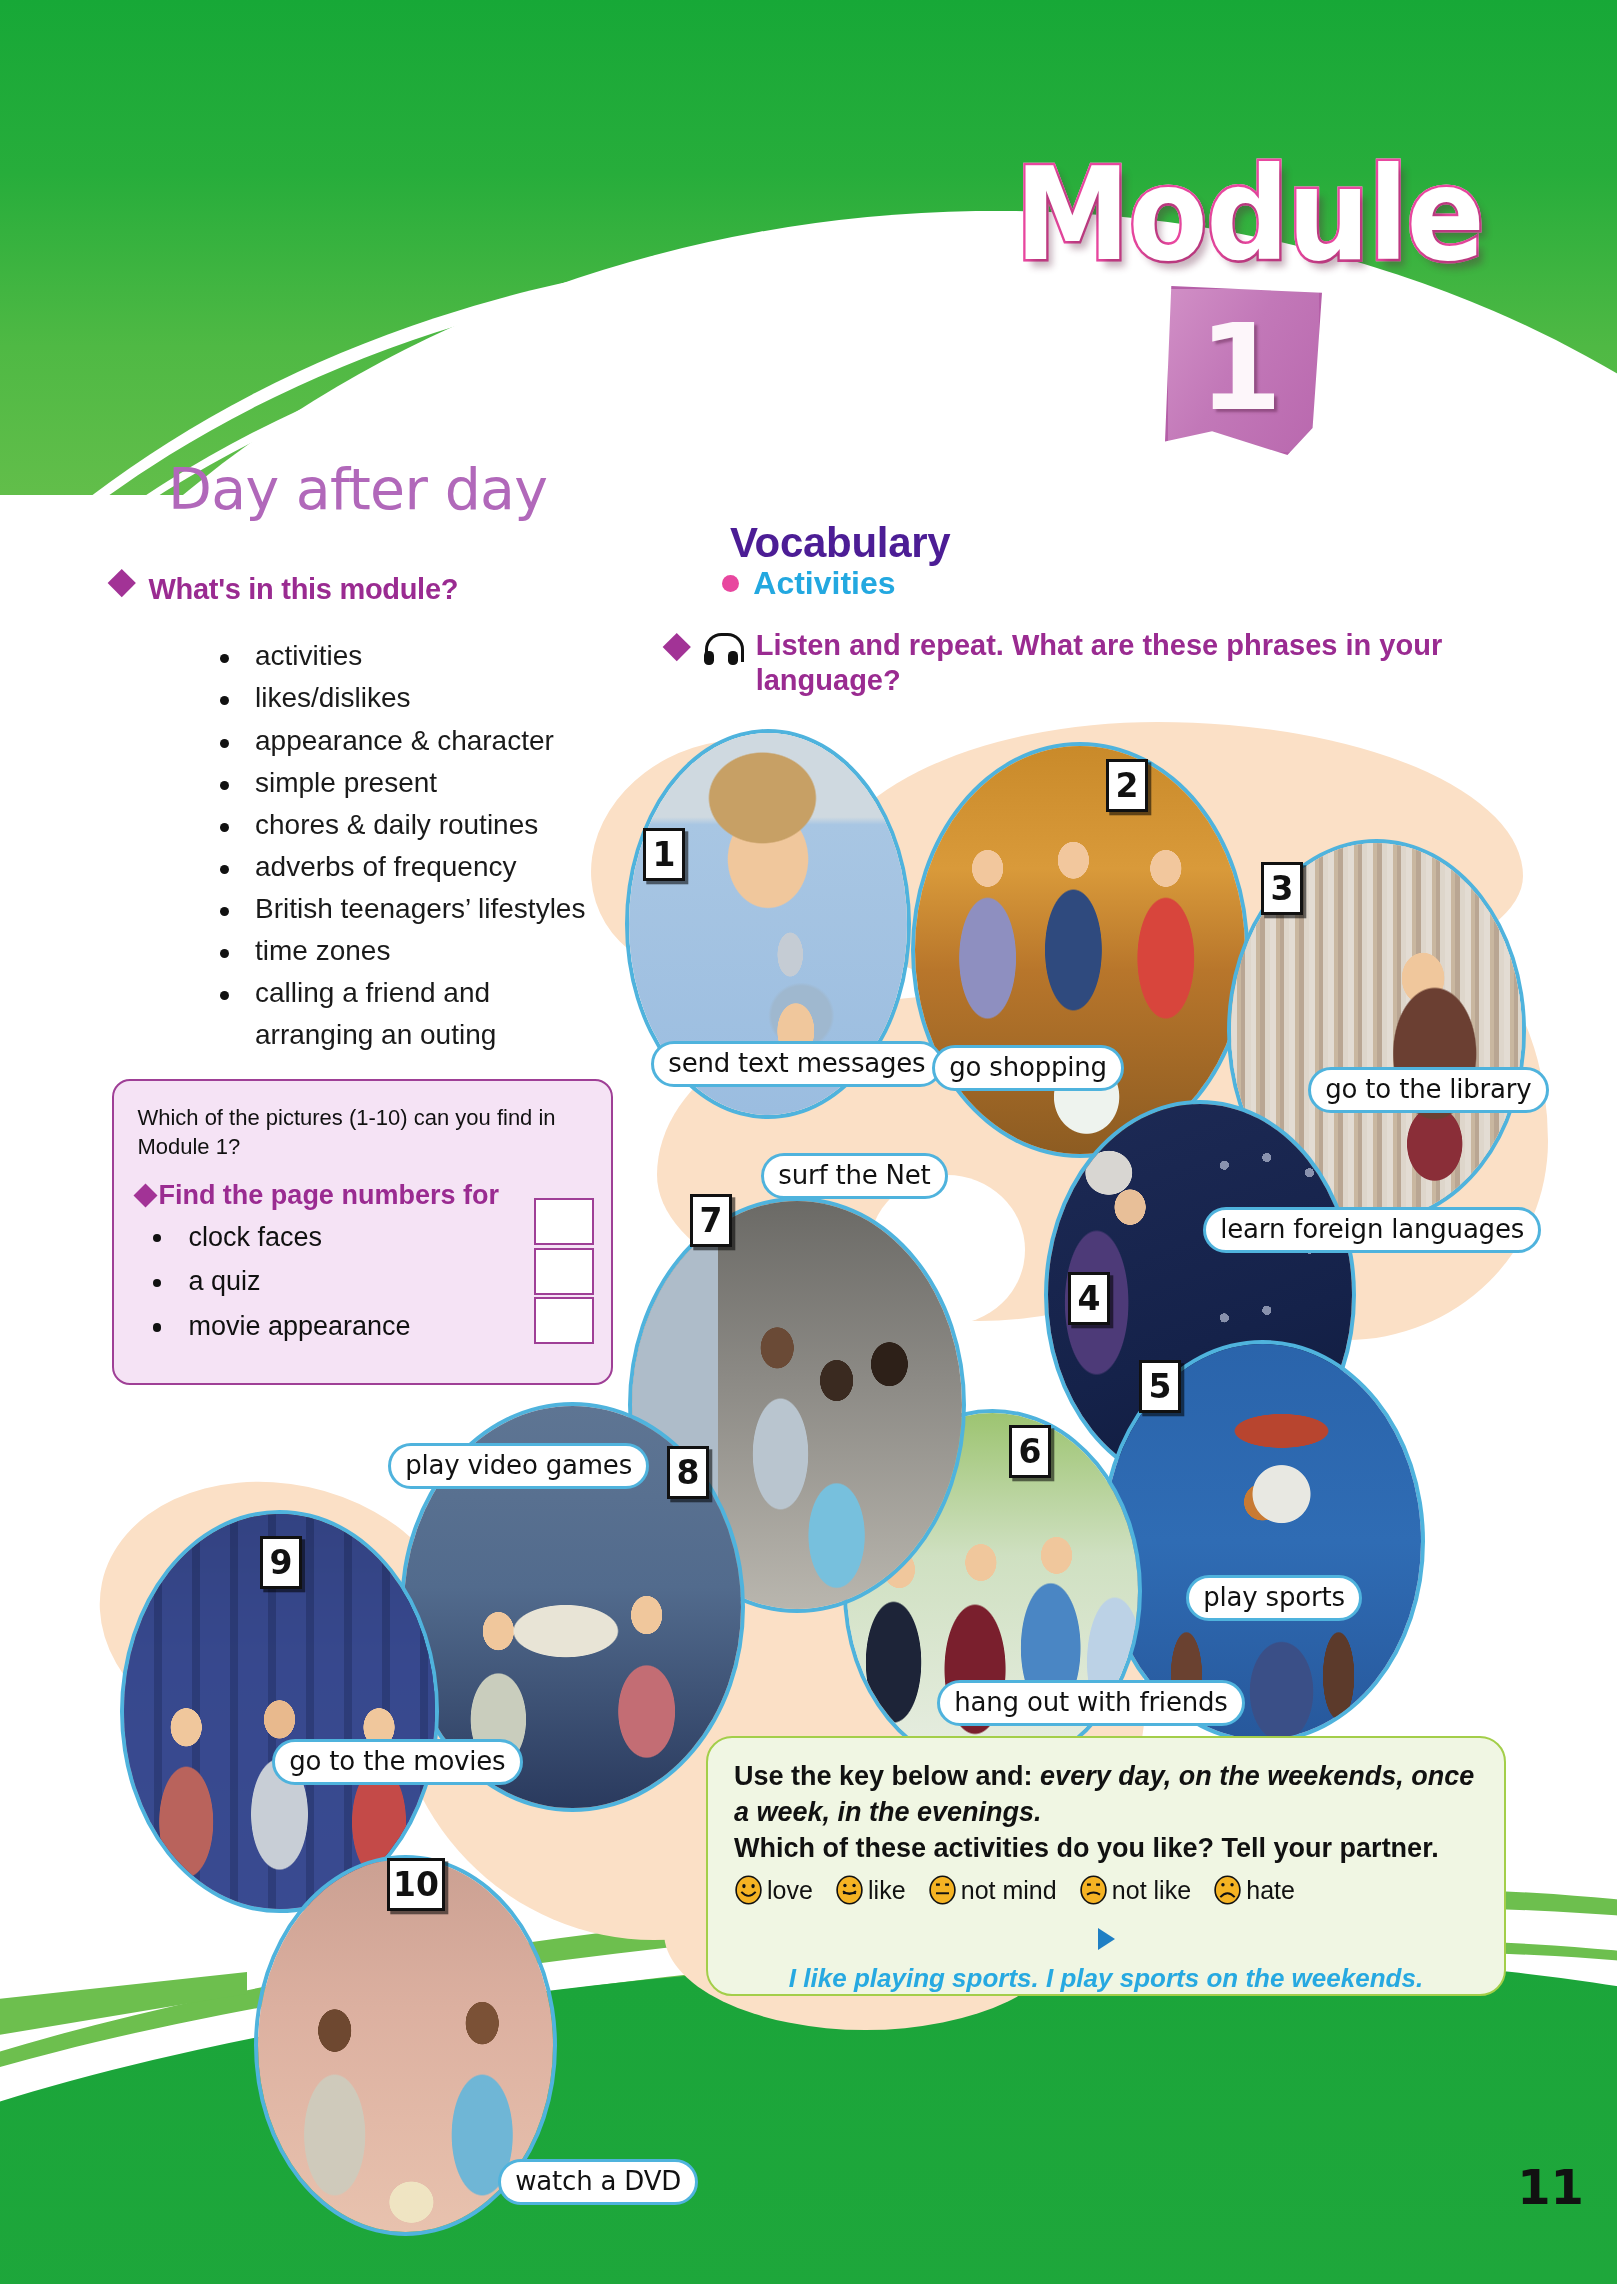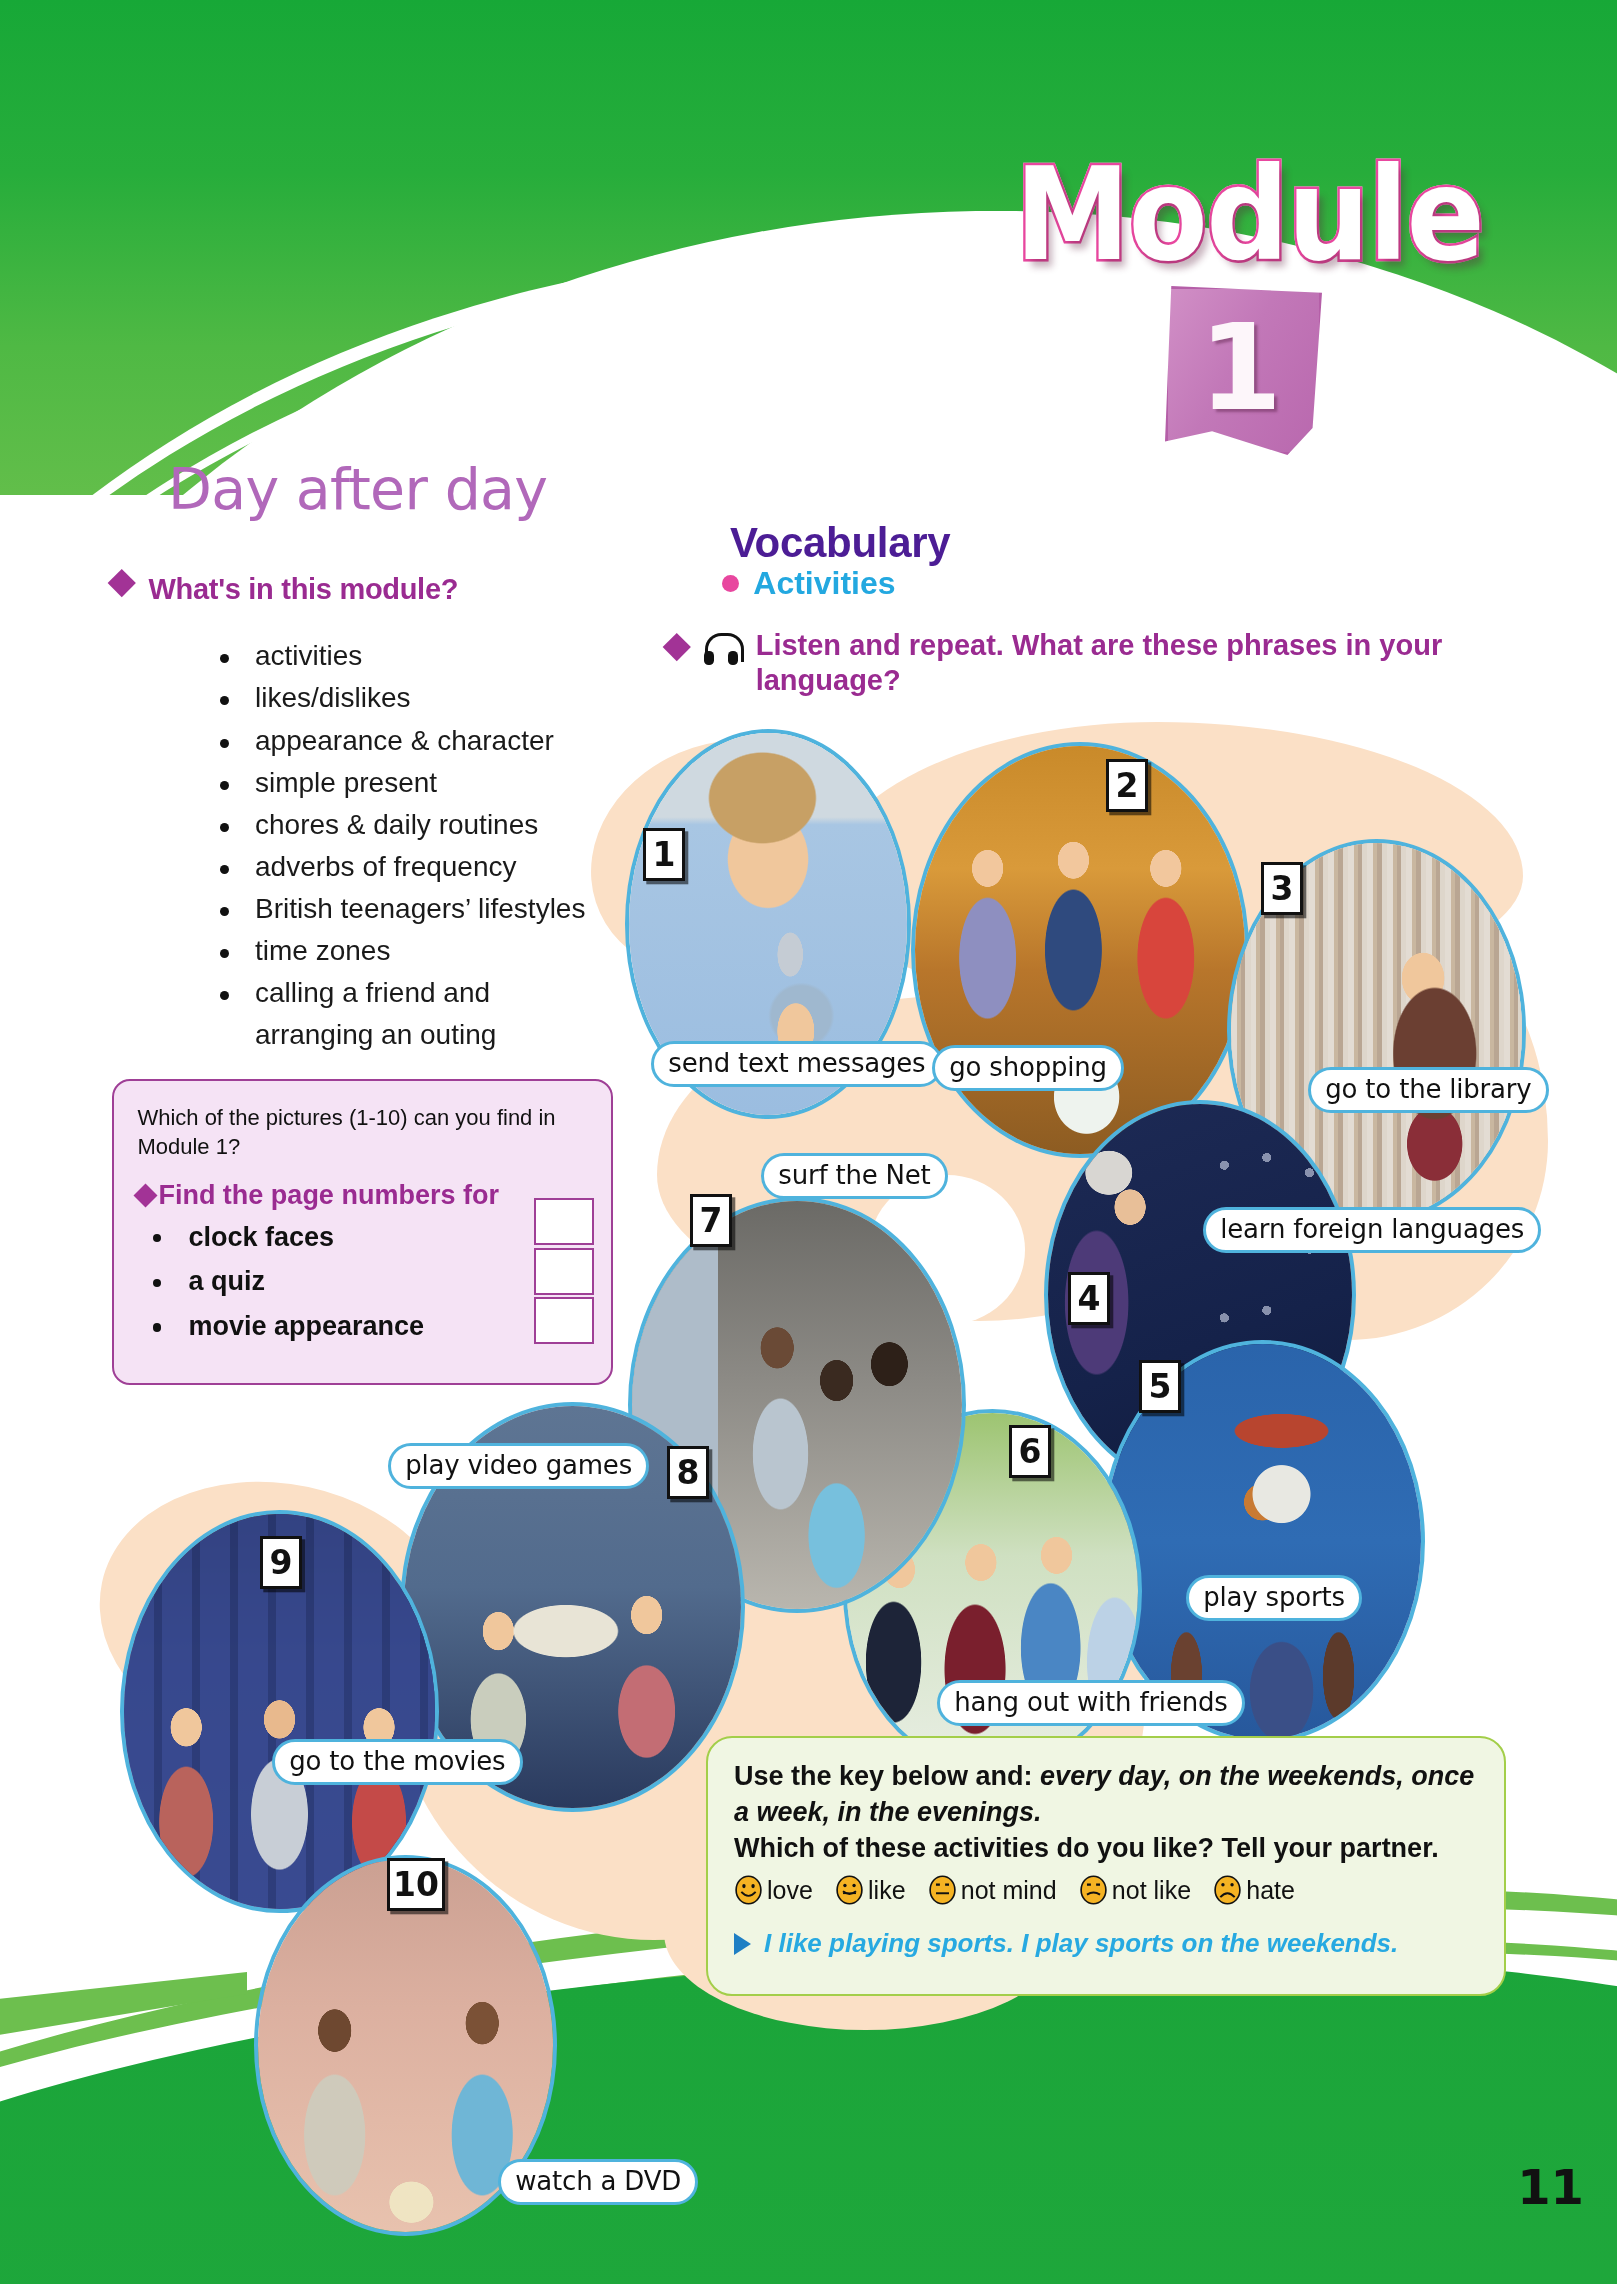--- a/index.html
+++ b/index.html
@@ -136,21 +136,21 @@
   .bullet-list li.cont::before{display:none;}
 
   .pink-box{
     position:absolute;left:112px;top:1079px;width:501px;height:306px;z-index:6;
     background:#f5e3f5;border:2.6px solid #9f3f96;border-radius:18px;
     box-sizing:border-box;padding:23.4px 23.4px 14.3px 23.4px;
   }
   .pink-box .pb-q{font-size:22px;color:#111;line-height:1.28;}
   .pink-box .pb-head{display:flex;align-items:center;gap:4px;margin-top:19.5px;}
   .pink-box .pb-head span{font-size:27px;font-weight:bold;color:#9a2b91;}
-  .pink-box ul{margin:10.4px 0 0 0;padding:0;font-weight:bold;}
+  .pink-box ul{margin:10.4px 0 0 0;padding:0;}
   .pink-box ul li{
     list-style:none;position:relative;font-size:27px;color:#111;
     margin-bottom:13.7px;padding-left:51px;
   }
   .pink-box ul li::before{
     content:"";position:absolute;left:15.6px;top:12.4px;width:8.5px;height:8.5px;
     border-radius:50%;background:#111;
   }
   .answer-boxes{position:absolute;right:17px;top:117px;}
   .answer-box{
@@ -208,21 +208,21 @@
     position:absolute;left:706px;top:1736px;width:800px;height:260px;z-index:8;
     background:#f0f6e3;border:2.6px solid #a3ce49;border-radius:26px;
     box-sizing:border-box;padding:19.5px 26px;
   }
   .gb-line{font-size:27px;font-weight:bold;color:#111;line-height:1.34;}
   .gb-line i{font-style:italic;}
   .key-row{display:flex;align-items:center;gap:5.2px;margin-top:9px;}
   .key-item{display:flex;align-items:center;gap:4px;margin-right:17px;}
   .key-item .kw{font-size:25px;color:#111;font-weight:normal;}
   .smiley{width:29px;height:30px;flex:0 0 auto;}
-  .example-row{display:flex;align-items:center;gap:13px;margin-top:23.4px;}
+  .example-row{display:flex;align-items:center;gap:13px;margin-top:23.4px;flex-direction:column;}
   .tri{
     width:0;height:0;border-left:17px solid #1f7fc4;
     border-top:11px solid transparent;border-bottom:11px solid transparent;
   }
   .example-text{font-size:26px;font-style:italic;color:#27a9e1;font-weight:bold;}
 
   
   .page-num{
     position:absolute;right:34px;top:2159px;z-index:20;
     font-size:48px;font-weight:bold;color:#111;

